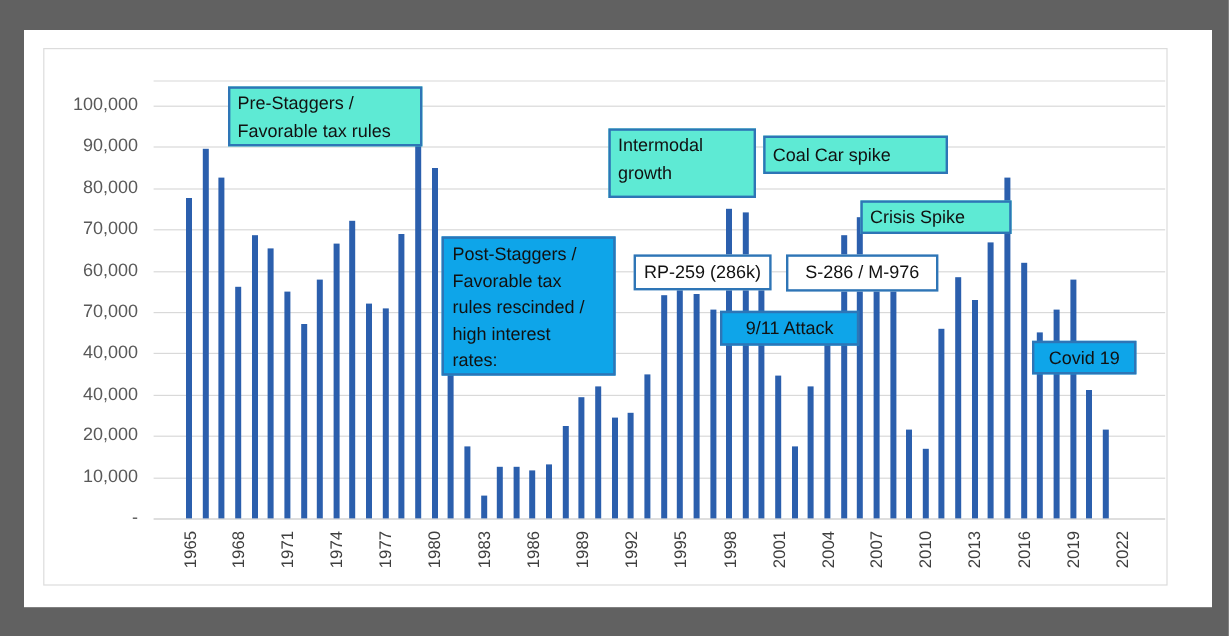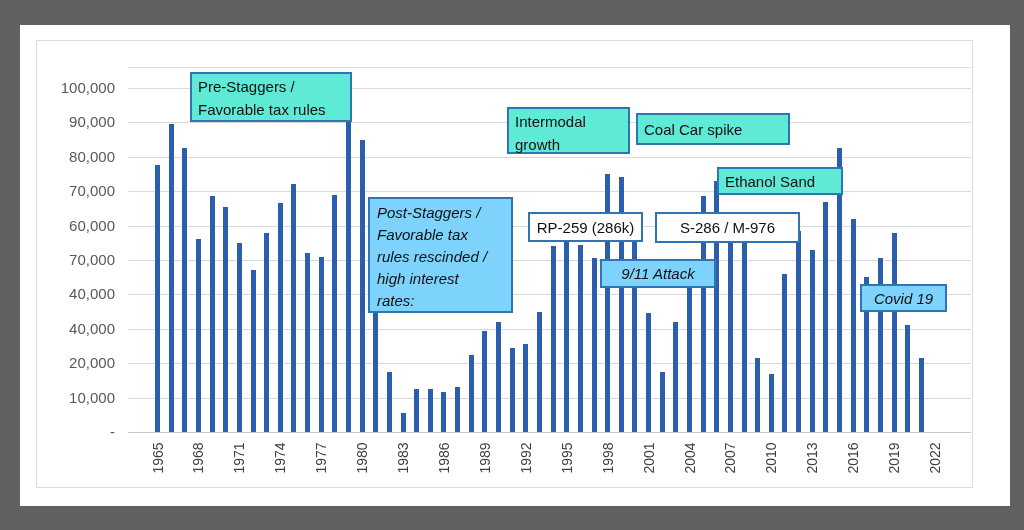--- a/index.html
+++ b/index.html
@@ -8,21 +8,21 @@
   .page{position:absolute;left:20px;top:25px;width:990px;height:481px;background:#ffffff;}
   .chart-border{position:absolute;left:16px;top:15px;width:935px;height:446px;border:1px solid #dcdcdc;}
   .plot-top-line{position:absolute;left:108px;top:42px;width:843px;height:1px;background:#dedede;}
   .gridline{position:absolute;height:1px;background:#d9d9d9;z-index:1;}
   .baseline{position:absolute;height:1px;background:#c9c9c9;z-index:1;}
   .bar{position:absolute;width:5px;z-index:2;}
   .ytick{position:absolute;left:5px;width:90px;text-align:right;font-size:15px;color:#595959;z-index:1;}
   .xtick{position:absolute;width:44px;height:16px;text-align:center;font-size:14px;color:#3f3f3f;transform:rotate(-90deg);z-index:1;white-space:nowrap;}
   .ann{position:absolute;border:2px solid #2e75b6;font-size:15px;line-height:23px;color:#111;z-index:5;white-space:pre-line;box-sizing:border-box;}
   .ann.green{background:#5eead4;}
-  .ann.red{background:#7dd3fc;font-style:italic;}
+  .ann.red{background:#0ea5e9;}
   .ann.white{background:#ffffff;}
   .ann.left{padding:1px 6px;text-align:left;}
   .ann.center{display:flex;align-items:center;justify-content:center;text-align:center;padding:0 2px;}
   .ann.multi5{line-height:22px;padding:3px 7px;}
 </style>
 </head>
 <body>
 
 <div class="frame">
   <div class="page">
@@ -126,27 +126,27 @@
         <div class="xtick" style="left: 688.4px; top: 425px;">2007</div>
         <div class="xtick" style="left: 729.3px; top: 425px;">2010</div>
         <div class="xtick" style="left: 770.2px; top: 425px;">2013</div>
         <div class="xtick" style="left: 811.1px; top: 425px;">2016</div>
         <div class="xtick" style="left: 852.1px; top: 425px;">2019</div>
         <div class="xtick" style="left: 893px; top: 425px;">2022</div>
       </div>
 
     <div class="ann green left" style="left:170px;top:47px;width:162px;height:50px;">Pre-Staggers /
 Favorable tax rules</div>
-    <div class="ann green left" style="left:487px;top:82px;width:123px;height:47px;">Intermodal
+    <div class="ann green left" style="left:487px;top:82px;width:123px;height:58px;">Intermodal
 growth</div>
     <div class="ann green left" style="left:616px;top:88px;width:154px;height:32px;line-height:27px;">Coal Car spike</div>
-    <div class="ann green left" style="left:697px;top:142px;width:126px;height:28px;line-height:23px;">Ethanol Sand</div>
+    <div class="ann green left" style="left:697px;top:142px;width:126px;height:28px;line-height:23px;">Crisis Spike</div>
     <div class="ann red  left multi5" style="left:348px;top:172px;width:145px;height:116px;">Post-Staggers  /
 Favorable tax
 rules rescinded /
 high interest
 rates:</div>
     <div class="ann white center" style="left:508px;top:187px;width:115px;height:30px;">RP-259 (286k)</div>
-    <div class="ann white center" style="left:635px;top:187px;width:145px;height:31px;">S-286 / M-976</div>
+    <div class="ann white center" style="left:635px;top:187px;width:127px;height:31px;">S-286 / M-976</div>
     <div class="ann red  center" style="left:580px;top:234px;width:116px;height:29px;">9/11 Attack</div>
     <div class="ann red  center" style="left:840px;top:259px;width:87px;height:28px;">Covid 19</div>
   </div>
 </div>
 
 </body></html>

